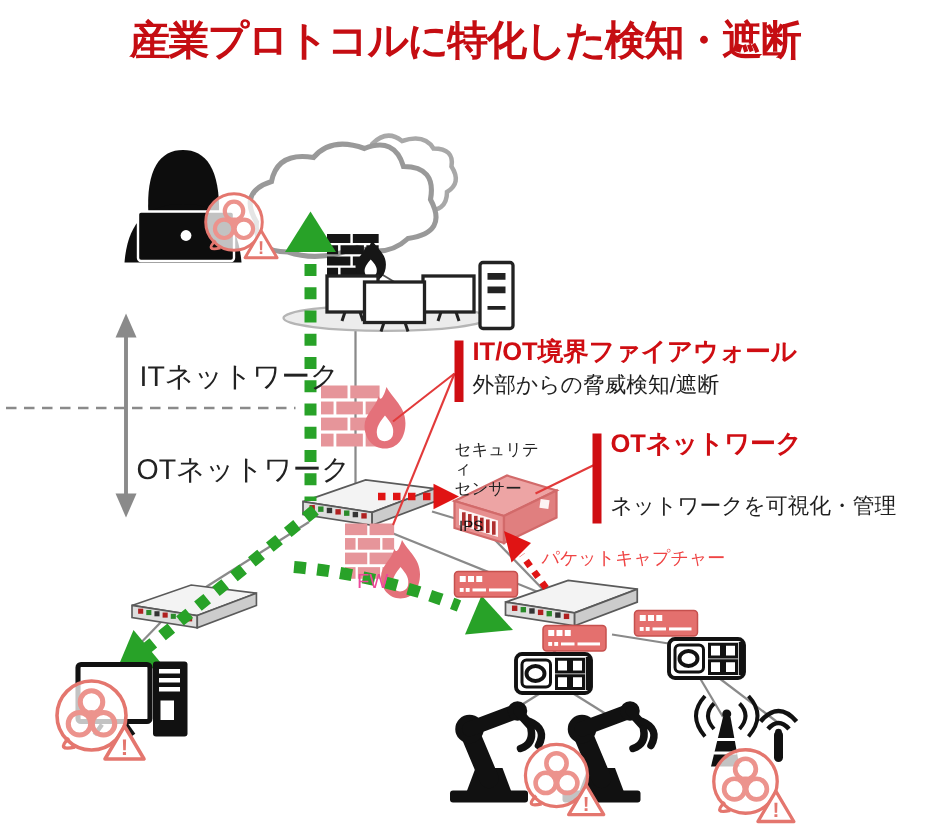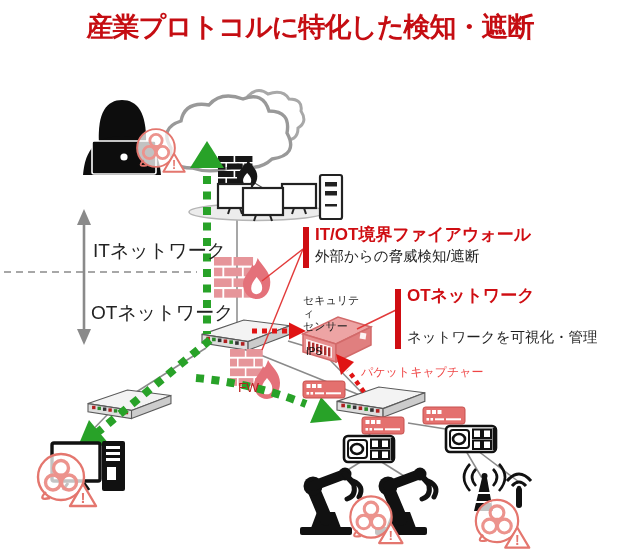--- a/index.html
+++ b/index.html
@@ -21,21 +21,21 @@
   #fw-callout-heading{left:315px;top:226px;text-align:center;}
   #fw-callout-sub{left:315px;top:247px;text-align:center;}
   #ot-callout-heading1{left:407px;top:287px;}
   #ot-callout-heading2{left:407px;top:306px;}
   #ot-callout-sub{left:407px;top:328px;}
   .bar{position:absolute;width:6px;background:#cf0d12;}
   #fw-callout-bar{left:303px;top:227px;height:41px;}
   #ot-callout-bar{left:395px;top:289px;height:60px;}
   #sensor-label{left:303px;top:294px;width:62px;text-align:left;font-size:11px;color:#222;line-height:1.2;white-space:normal;}
   #ips-label{left:306px;top:346px;font-size:10px;color:#111;}
-  #fw-label{left:238px;top:380px;font-size:13.5px;color:#b91c1c;}
+  #fw-label{left:238px;top:380px;font-size:13.5px;color:#ec4899;}
   #packet-capture-label{left:361px;top:364px;font-size:12px;color:#ef4444;}
 </style>
 </head>
 <body>
 
 <div id="canvas">
 
   <svg id="diagram-svg" viewBox="0 0 620 555">
     <defs>
 

